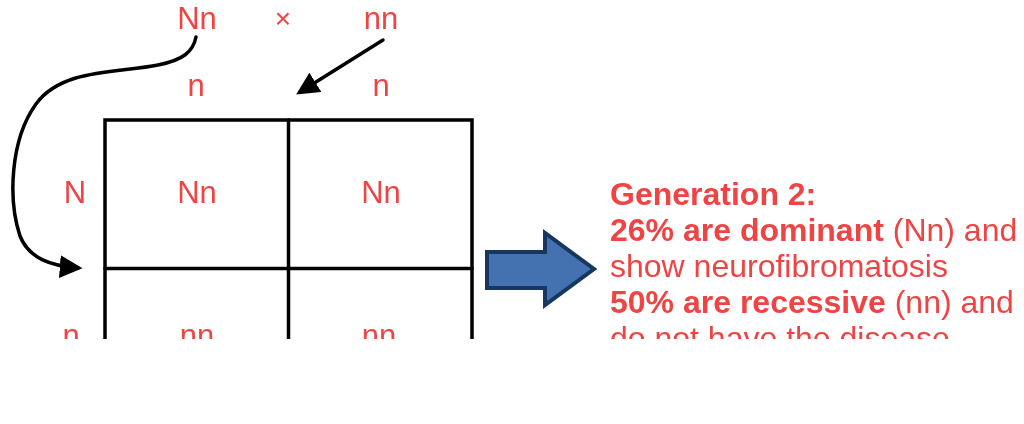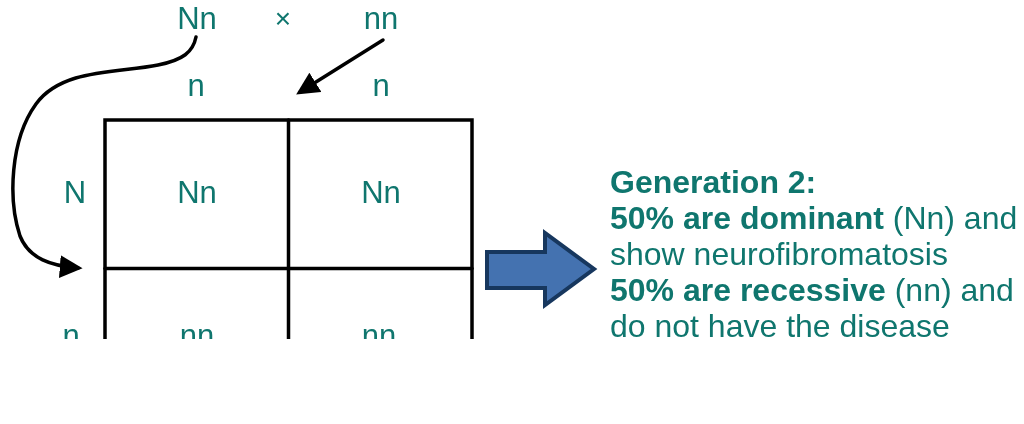--- a/index.html
+++ b/index.html
@@ -6,21 +6,21 @@
     margin: 0;
     padding: 0;
     background: #ffffff;
   }
   #canvas {
     position: relative;
     width: 1024px;
     height: 339px;
     background: #ffffff;
     font-family: "Liberation Sans", sans-serif;
-    color: #0f766e;
+    color: #ef4444;
     overflow: hidden;
   }
   #diagram-svg {
     position: absolute;
     left: 0;
     top: 0;
     width: 1024px;
     height: 424px;
   }
   .glabel {
@@ -30,21 +30,21 @@
     line-height: 31px;
     white-space: nowrap;
   }
   .op {
     font-size: 28px;
     line-height: 31px;
   }
   .caption {
     position: absolute;
     left: 610px;
-    top: 164px;
+    top: 176px;
     font-size: 32px;
     line-height: 36px;
     white-space: nowrap;
   }
   .cap-line b { font-weight: bold; }
 </style>
 </head>
 <body>
 
 <div id="canvas">
@@ -86,21 +86,21 @@
   <div class="glabel" style="left:197px; top:177px;">Nn</div>
   <div class="glabel" style="left:381px; top:177px;">Nn</div>
   <div class="glabel" style="left:197px; top:320px;">nn</div>
   <div class="glabel" style="left:379px; top:320px;">nn</div>
 
   <div class="caption">
     <div class="cap-line">
       <b>Generation 2:</b>
     </div>
     <div class="cap-line">
-      <b>50% are dominant</b><span> (Nn) and</span>
+      <b>26% are dominant</b><span> (Nn) and</span>
     </div>
     <div class="cap-line">show neurofibromatosis</div>
     <div class="cap-line">
       <b>50% are recessive</b><span> (nn) and</span>
     </div>
     <div class="cap-line">do not have the disease</div>
   </div>
 
 </div>
 

